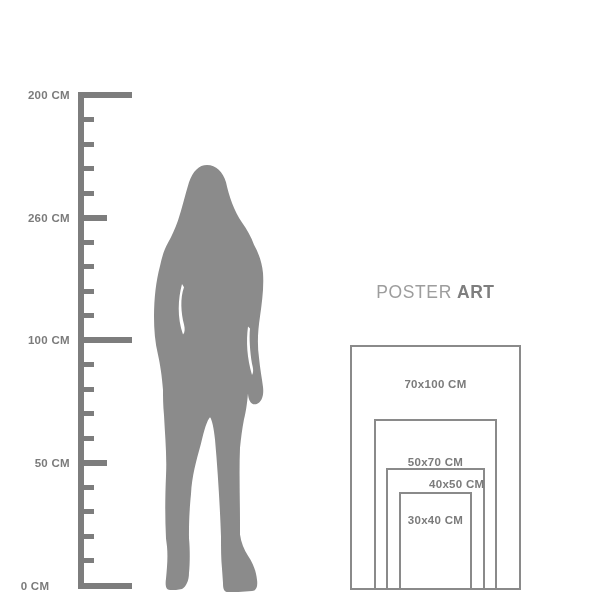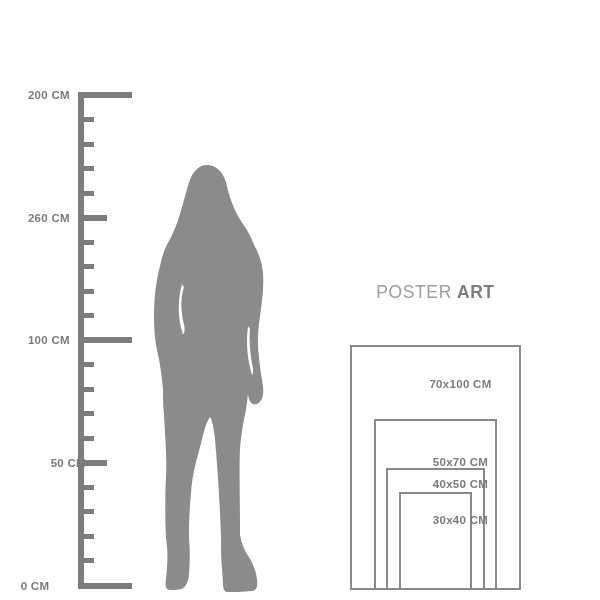--- a/index.html
+++ b/index.html
@@ -15,21 +15,21 @@
   .silhouette{position:absolute;left:153px;top:126px;width:112px;height:429px;}
 
   
   .brand{position:absolute;top:243px;left:335px;width:201px;text-align:center;
     font-size:17.5px;letter-spacing:.6px;white-space:nowrap;}
   .brand .w1{color:var(--title-c1,#9d9d9d);font-weight:400;}
   .brand .w2{color:var(--title-c2,#7e7e7e);font-weight:700;margin-left:5px;}
   .poster-rect{position:absolute;box-sizing:border-box;background:transparent;
     border:2px solid var(--border-color,#8a8a8a);}
   .poster-label{position:absolute;text-align:center;font-size:11.5px;font-weight:bold;
-    letter-spacing:.3px;line-height:16px;color:var(--label-color,#7b7b7b);padding-left:25px;}
+    letter-spacing:.3px;line-height:16px;color:var(--label-color,#7b7b7b);}
 </style>
 </head>
 <body>
 
 <div class="canvas">
 
   <div id="ruler">
       <div class="ruler-bar" style="left: 78px; top: 53.3px; width: 6px; height: 496.2px;"></div>
       <div class="ruler-tick" style="left: 78px; top: 543.5px; width: 53.5px; height: 6px;"></div>
       <div class="ruler-tick" style="left: 78px; top: 519.49px; width: 15.5px; height: 5px;"></div>
@@ -48,21 +48,21 @@
       <div class="ruler-tick" style="left: 78px; top: 200.86px; width: 15.5px; height: 5px;"></div>
       <div class="ruler-tick" style="left: 78px; top: 175.85px; width: 29px; height: 6px;"></div>
       <div class="ruler-tick" style="left: 78px; top: 151.84px; width: 15.5px; height: 5px;"></div>
       <div class="ruler-tick" style="left: 78px; top: 127.33px; width: 15.5px; height: 5px;"></div>
       <div class="ruler-tick" style="left: 78px; top: 102.82px; width: 15.5px; height: 5px;"></div>
       <div class="ruler-tick" style="left: 78px; top: 78.31px; width: 15.5px; height: 5px;"></div>
       <div class="ruler-tick" style="left: 78px; top: 53.3px; width: 53.5px; height: 6px;"></div>
       <div class="ruler-label" style="left: 0px; top: 48.3px;">200 CM</div>
       <div class="ruler-label" style="left: 0px; top: 170.85px;">260 CM</div>
       <div class="ruler-label" style="left: 0px; top: 293.4px;">100 CM</div>
-      <div class="ruler-label" style="left: 16px; top: 415.95px;">50 CM</div>
+      <div class="ruler-label" style="left: 0px; top: 415.95px;">50 CM</div>
       <div class="ruler-label" style="left: 0px; top: 538.5px; text-align: center;">0 CM</div>
     </div>
 
   <svg class="silhouette" viewBox="0 0 112 425" preserveAspectRatio="none" aria-hidden="true">
     <path class="fig-body" fill="#8b8b8b" d="
       M54,0 C63,0 70,7 73,17 C76,31 81,45 89,57 C94,64 98,71 101,79
       C106,88 109,97 110,107 C111,121 109,136 107,150 C105,163 104,177 106,191
       C107,202 109,212 110,220 C111,228 109,235 103,237 C98,238 95,232 95,226
       C94,237 93,244 91,252 C89,262 88,271 87,280 C86,305 87,330 87,355
       C87,360 87,363 87,366 C88,374 91,381 95,387 C100,394 103,402 104,411
@@ -83,18 +83,18 @@
   <div class="brand">
     <span class="w1">POSTER</span><span class="w2">ART</span>
   </div>
 
   <div id="posters">
       <div class="poster-rect" style="left: 349.715px; top: 306.4px; width: 171.57px; height: 245.1px;"></div>
       <div class="poster-label" style="left: 349.715px; top: 337.4px; width: 171.57px;">70x100 CM</div>
       <div class="poster-rect" style="left: 374.225px; top: 379.93px; width: 122.55px; height: 171.57px;"></div>
       <div class="poster-label" style="left: 374.225px; top: 415px; width: 122.55px;">50x70 CM</div>
       <div class="poster-rect" style="left: 386.48px; top: 428.95px; width: 98.04px; height: 122.55px;"></div>
-      <div class="poster-label" style="left: 386.48px; top: 436.95px; width: 98.04px;">40x50 CM</div>
+      <div class="poster-label" style="left: 386.48px; top: 436.95px; width: 98.04px; text-align: right;">40x50 CM</div>
       <div class="poster-rect" style="left: 398.735px; top: 453.46px; width: 73.53px; height: 98.04px;"></div>
       <div class="poster-label" style="left: 398.735px; top: 473px; width: 73.53px;">30x40 CM</div>
     </div>
 
 </div>
 
 </body></html>

